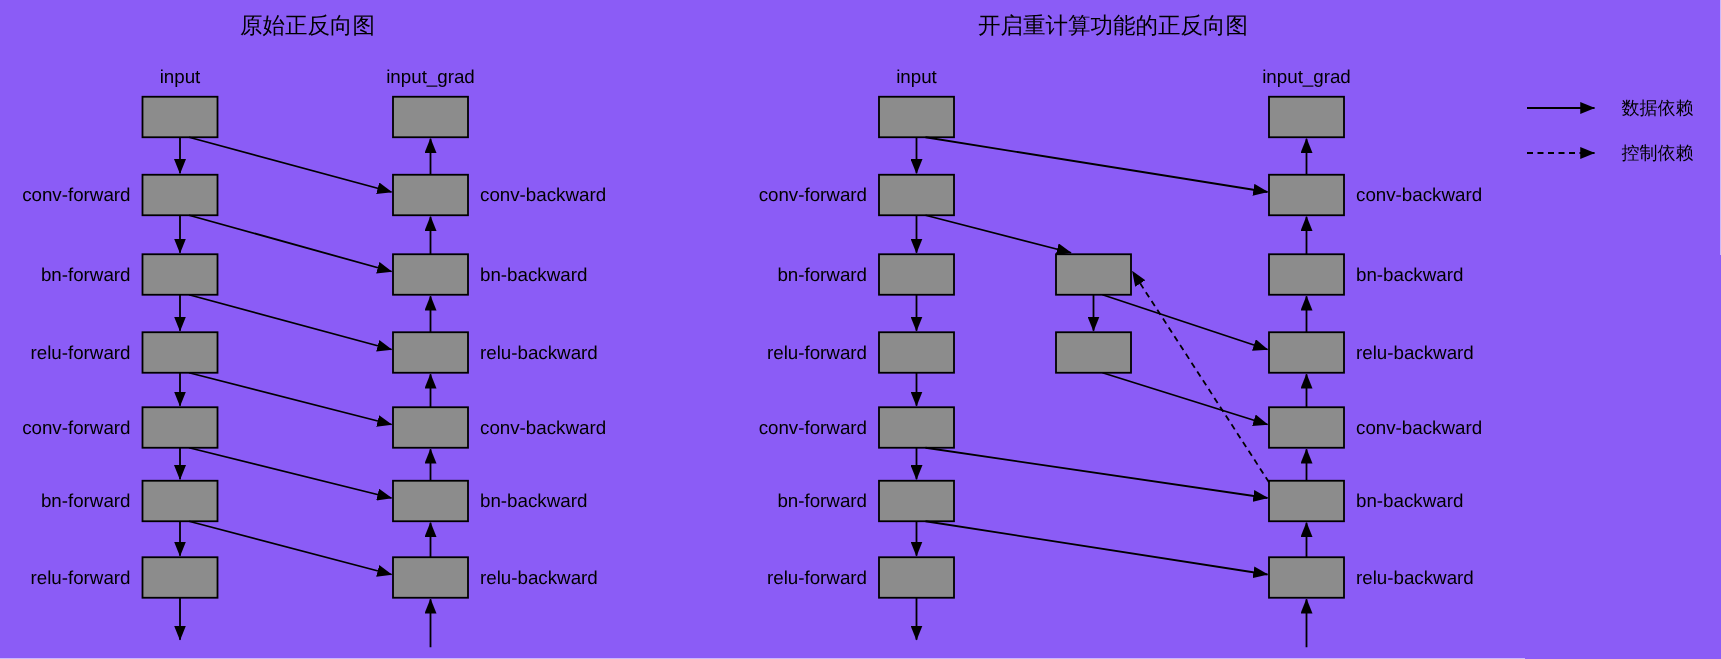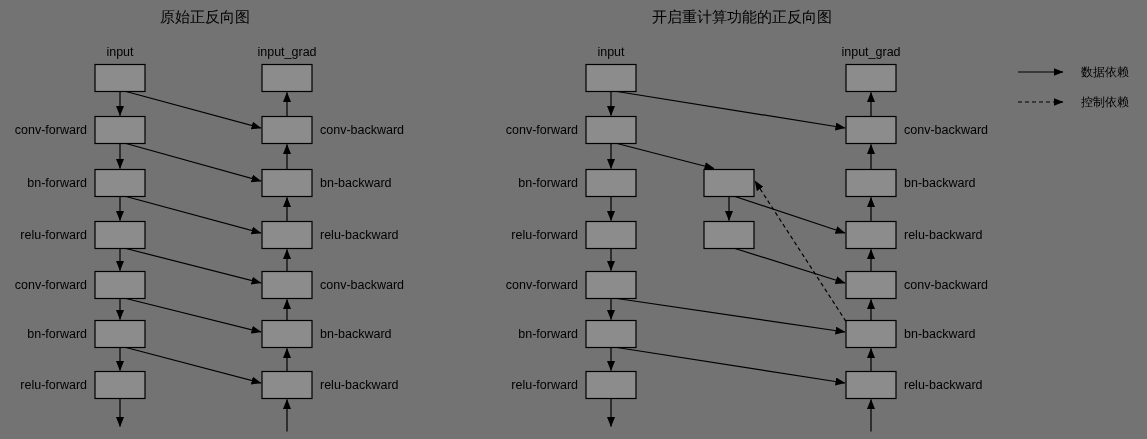--- a/index.html
+++ b/index.html
@@ -1,16 +1,16 @@
 <!DOCTYPE html>
 <html><head>
 <meta charset="utf-8">
 <style>
   html,body{margin:0;padding:0;background:#ffffff;}
-  .canvas{position:relative;width:1147px;height:439px;background:#737373;overflow:hidden;}
+  .canvas{position:relative;width:1147px;height:439px;background:#8b5cf6;overflow:hidden;}
   svg{display:block;}
   svg text{fill:#000000;font-family:"Liberation Sans","DejaVu Sans",sans-serif;}
 </style>
 </head>
 <body>
 
 <div class="canvas">
   <svg id="fig" width="1147" height="439" viewBox="0 0 1147 439">
       <defs>
         <marker id="arrow" markerUnits="userSpaceOnUse" markerWidth="10" markerHeight="8" refX="9.5" refY="4" orient="auto">

